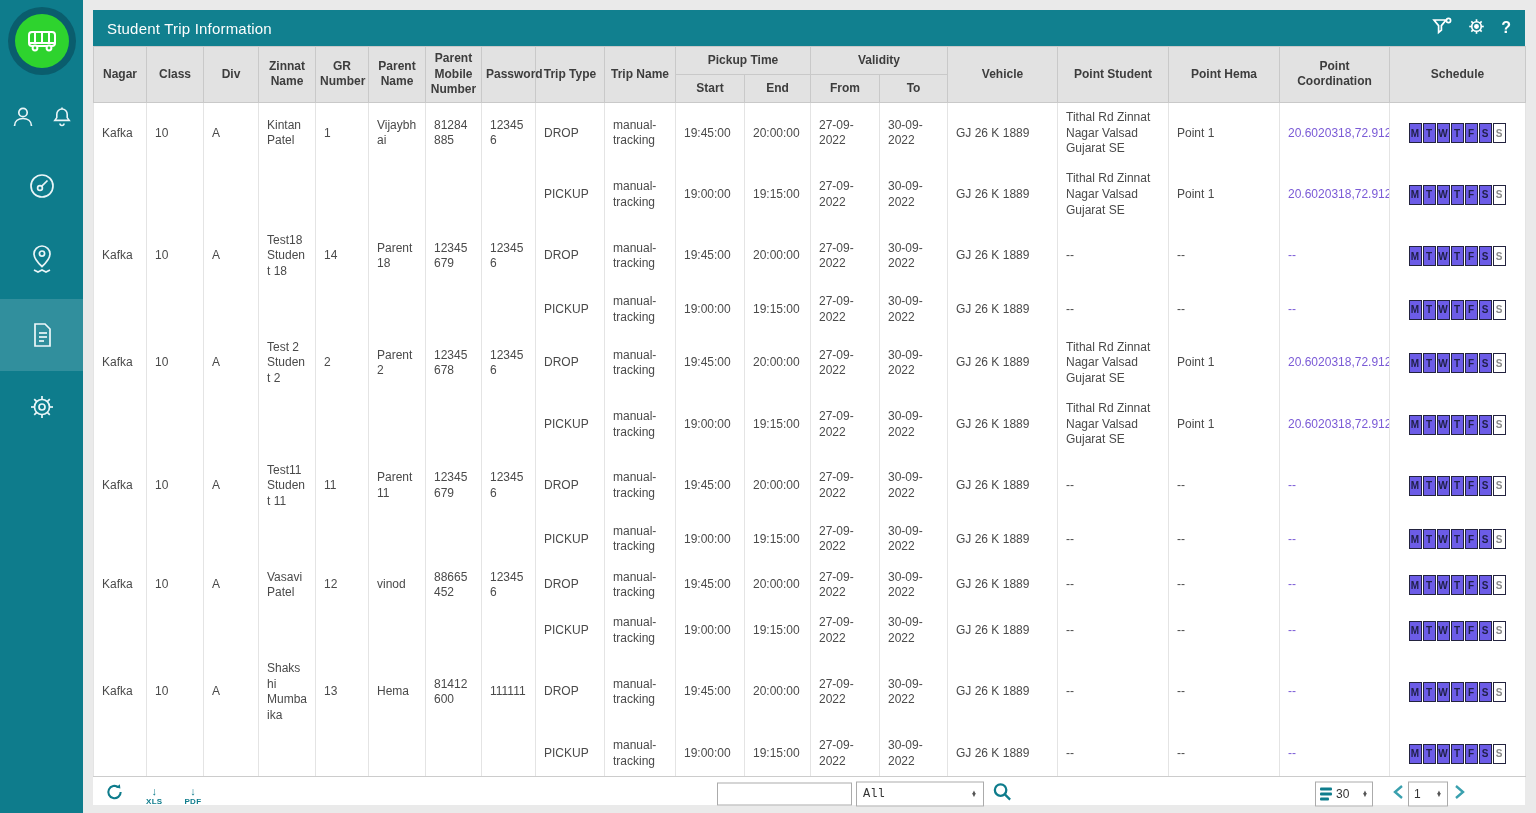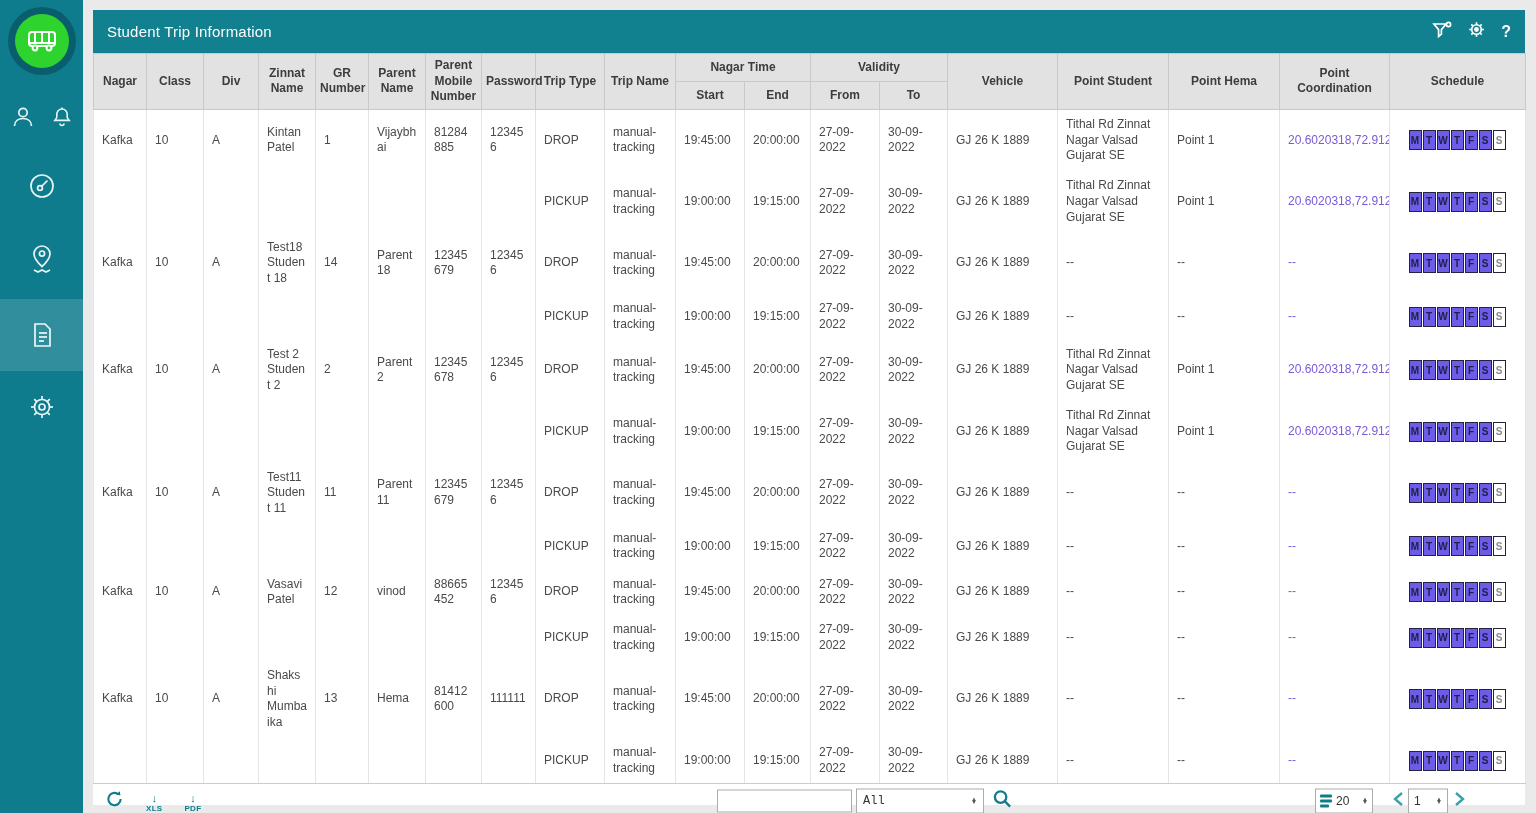--- a/index.html
+++ b/index.html
@@ -29,21 +29,21 @@
   }
   .sidebar svg { display:block; }
 
   
   .card {
     position:absolute; left:93px; top:10px; width:1432px; height:795px;
     background:#ffffff;
     display:flex; flex-direction:column;
   }
   .titlebar {
-    height:43px; background:#11808f; color:#fdfdfd;
+    height:36px; background:#11808f; color:#fdfdfd;
     display:flex; align-items:center; padding:0 14px;
     flex:none;
   }
   .titlebar .title { font-size:15px; letter-spacing:.2px; }
   .titlebar .spacer { flex:1; }
   .tb-icons { display:flex; align-items:center; gap:15px; }
   .tb-icons .help { font-size:16px; font-weight:bold; color:#fff; cursor:pointer; }
 
   
   table.grid { border-collapse:collapse; table-layout:fixed; width:1432px; flex:none; }
@@ -259,21 +259,21 @@
         <th rowspan="2">Nagar</th>
         <th rowspan="2">Class</th>
         <th rowspan="2">Div</th>
         <th rowspan="2">Zinnat Name</th>
         <th rowspan="2">GR Number</th>
         <th rowspan="2">Parent Name</th>
         <th rowspan="2">Parent Mobile Number</th>
         <th rowspan="2">Password</th>
         <th rowspan="2">Trip Type</th>
         <th rowspan="2">Trip Name</th>
-        <th colspan="2" class="grp">Nagar Time</th>
+        <th colspan="2" class="grp">Pickup Time</th>
         <th colspan="2" class="grp">Validity</th>
         <th rowspan="2">Vehicle</th>
         <th rowspan="2">Point Student</th>
         <th rowspan="2">Point Hema</th>
         <th rowspan="2">Point Coordination</th>
         <th rowspan="2">Schedule</th>
       </tr>
       <tr>
         <th>Start</th>
         <th>End</th>
@@ -702,21 +702,21 @@
         <line x1="13.5" y1="13.5" x2="19" y2="19"></line>
       </svg>
     </span>
 
     <div class="f-abs pagesize-box">
       <span class="bars">
           <i></i>
           <i></i>
           <i></i>
         </span>
-      <span style="flex:1;">20</span>
+      <span style="flex:1;">30</span>
       <span class="stepper">
           <span>▲</span>
           <span>▼</span>
         </span>
     </div>
     <span class="f-abs chev prev">
       <svg width="13" height="16" viewBox="0 0 13 16" fill="none" stroke="#3aa0ae" stroke-width="2.4">
         <polyline points="10,2 3,8 10,14"></polyline>
       </svg>
     </span>

